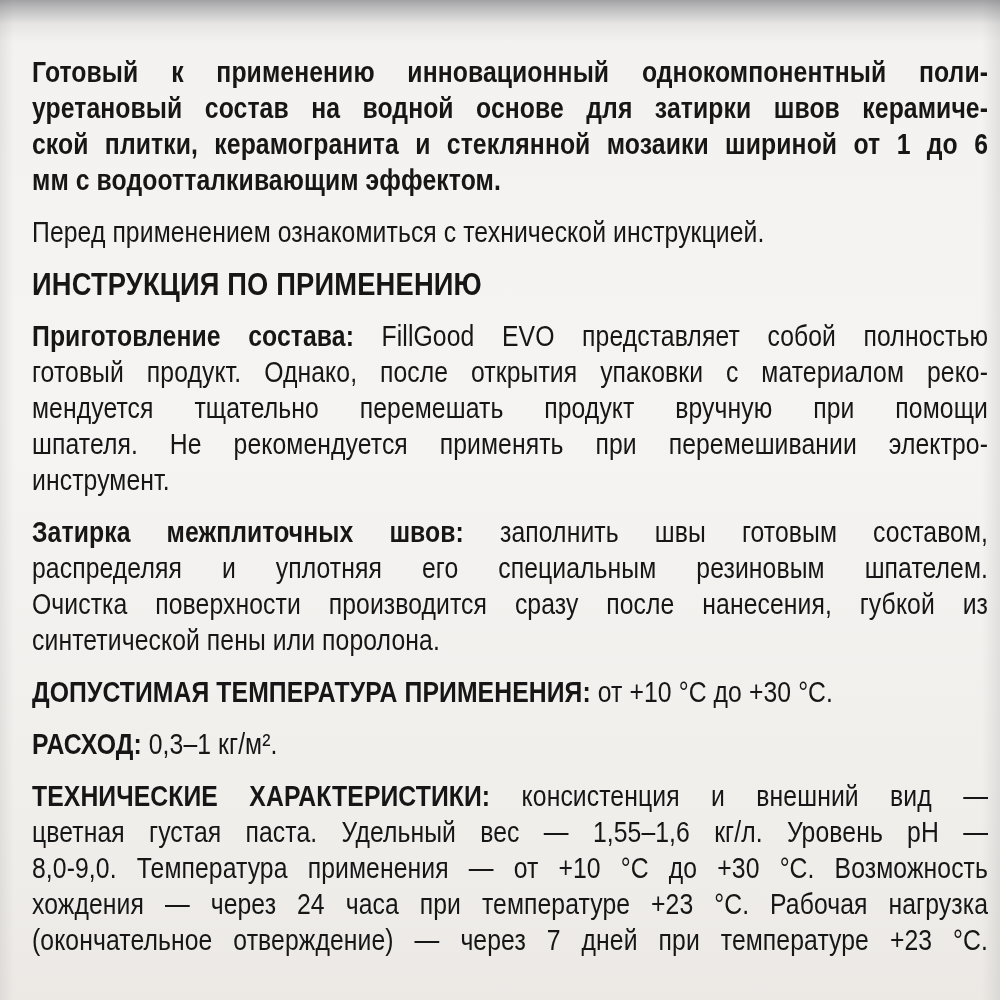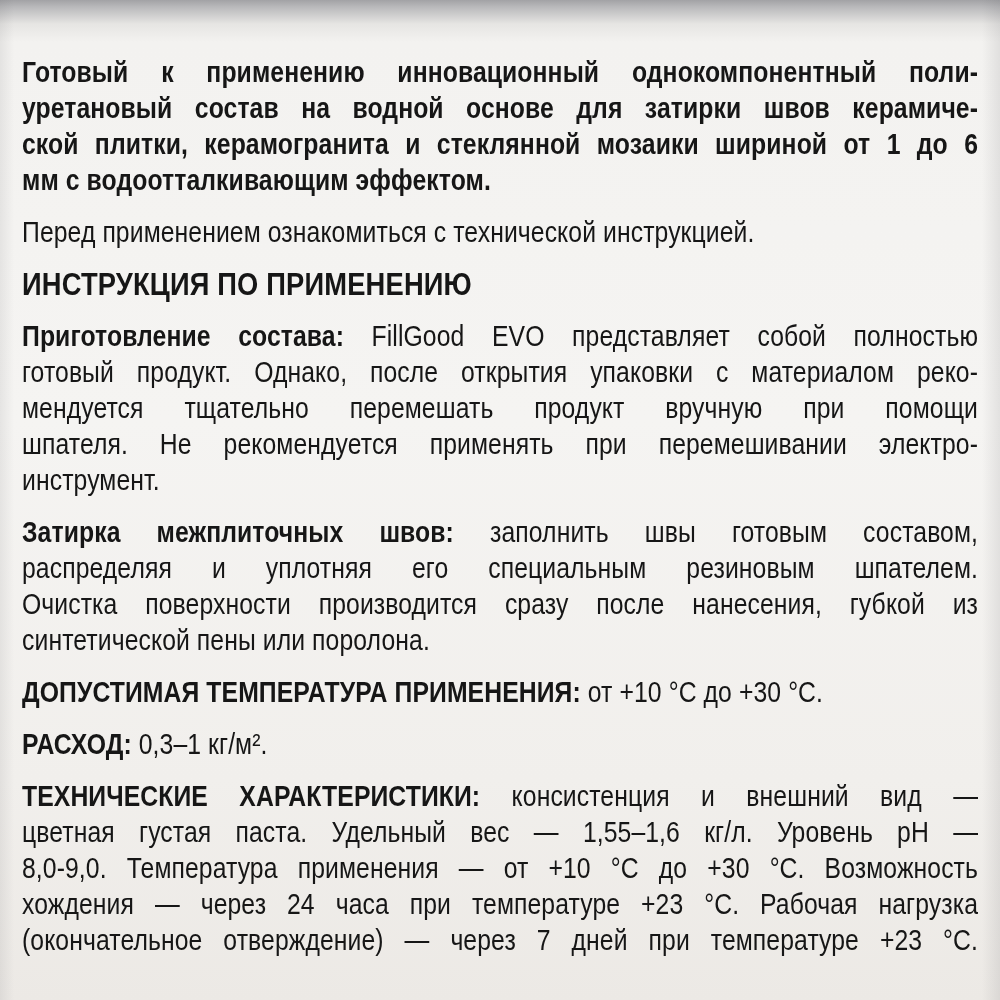--- a/index.html
+++ b/index.html
@@ -8,21 +8,21 @@
     height: 1000px;
     overflow: hidden;
     color: #161616;
     font-family: "Liberation Sans", sans-serif;
     background:
       linear-gradient(90deg, rgba(90,90,95,0.10) 0, rgba(90,90,95,0) 14px, rgba(90,90,95,0) 982px, rgba(90,90,95,0.12) 1000px),
       linear-gradient(180deg, #a2a2a5 0px, #b9b9bb 7px, #e6e5e3 24px, #f3f2f0 42px, #f5f4f2 420px, #f1efec 780px, #ece9e5 1000px);
   }
 
   .label {
-    padding: 54px 0 0 22px;
+    padding: 54px 0 0 32px;
   }
 
   
   .para {
     width: 1120px;
     transform: scaleX(0.8536);
     transform-origin: 0 0;
     font-size: 29px;
     line-height: 36px;
     margin: 0 0 16px 0;

